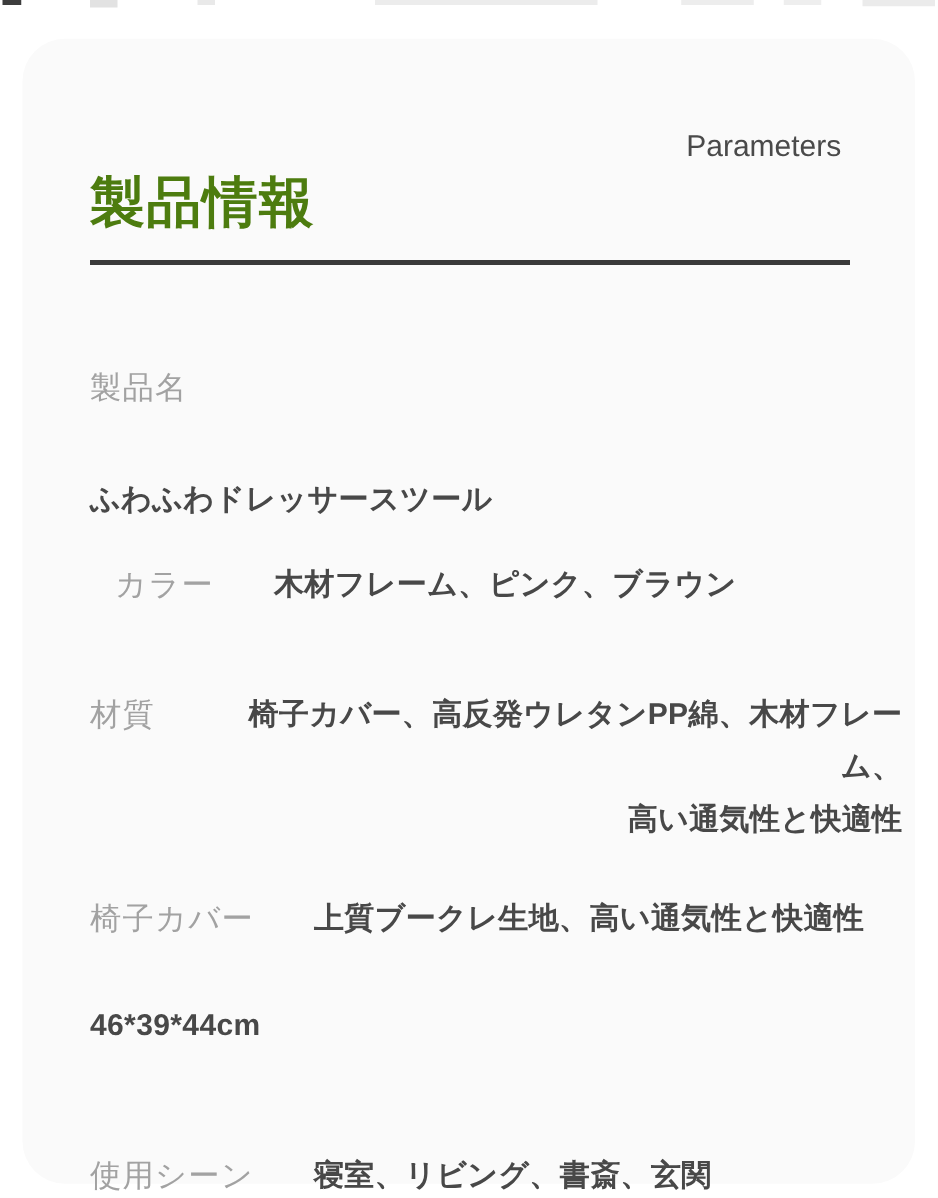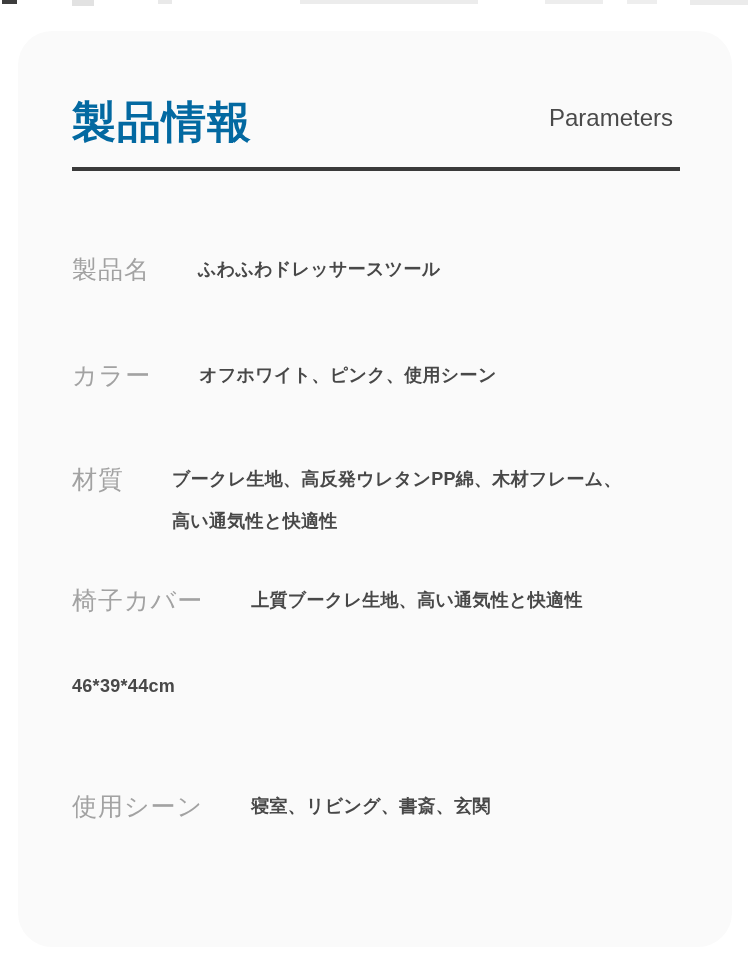--- a/index.html
+++ b/index.html
@@ -36,21 +36,22 @@
   .header {
     display: flex;
     justify-content: space-between;
     align-items: flex-start;
   }
   .title {
     font-size: 44px;
     line-height: 50px;
     font-weight: 800;
     letter-spacing: 1px;
-    color: #0369a1;
+    color: #4d7c0f;
+    margin-top: 41px;
   }
   .subtitle {
     margin-top: 7px;
     margin-right: 49px;
     font-size: 24px;
     line-height: 28px;
     color: #4a4a4a;
   }
   .divider {
     margin-top: 20px;
@@ -66,29 +67,29 @@
   }
   .spec-label {
     font-size: 25px;
     line-height: 42px;
     color: #a2a2a2;
     letter-spacing: 1px;
     white-space: nowrap;
     flex-shrink: 0;
   }
   .spec-value {
-    font-size: 18px;
+    font-size: 24px;
     line-height: 42px;
     font-weight: 700;
     color: #484848;
     letter-spacing: 0.3px;
   }
-  .mb-r1 { margin-bottom: 64px; }
-  .mb-r2 { margin-bottom: 62px; }
-  .mb-r3 { margin-bottom: 37px; }
+  .mb-r1 { margin-bottom: 26px; flex-direction: column; }
+  .mb-r2 { margin-bottom: 62px; margin-left: 20px; }
+  .mb-r3 { margin-bottom: 37px; text-align: right; }
   .mb-r4 { margin-bottom: 44px; }
   .mb-r5 { margin-bottom: 78px; }
 </style>
 </head>
 <body>
 
 <div class="artifact a1"></div>
 <div class="artifact a2"></div>
 <div class="artifact a3"></div>
 <div class="artifact a4"></div>
@@ -110,27 +111,27 @@
 
     <div class="spec-list">
 
       <div class="spec-row mb-r1">
         <span class="spec-label">製品名</span>
         <span class="spec-value">ふわふわドレッサースツール</span>
       </div>
 
       <div class="spec-row mb-r2">
         <span class="spec-label">カラー</span>
-        <span class="spec-value">オフホワイト、ピンク、使用シーン</span>
+        <span class="spec-value">木材フレーム、ピンク、ブラウン</span>
       </div>
 
       <div class="spec-row mb-r3">
         <span class="spec-label">材質</span>
         <span class="spec-value">
-          <div>ブークレ生地、高反発ウレタンPP綿、木材フレーム、</div>
+          <div>椅子カバー、高反発ウレタンPP綿、木材フレーム、</div>
           <div>高い通気性と快適性</div>
         </span>
       </div>
 
       <div class="spec-row mb-r4">
         <span class="spec-label">椅子カバー</span>
         <span class="spec-value">上質ブークレ生地、高い通気性と快適性</span>
       </div>
 
       <div class="spec-row mb-r5">

